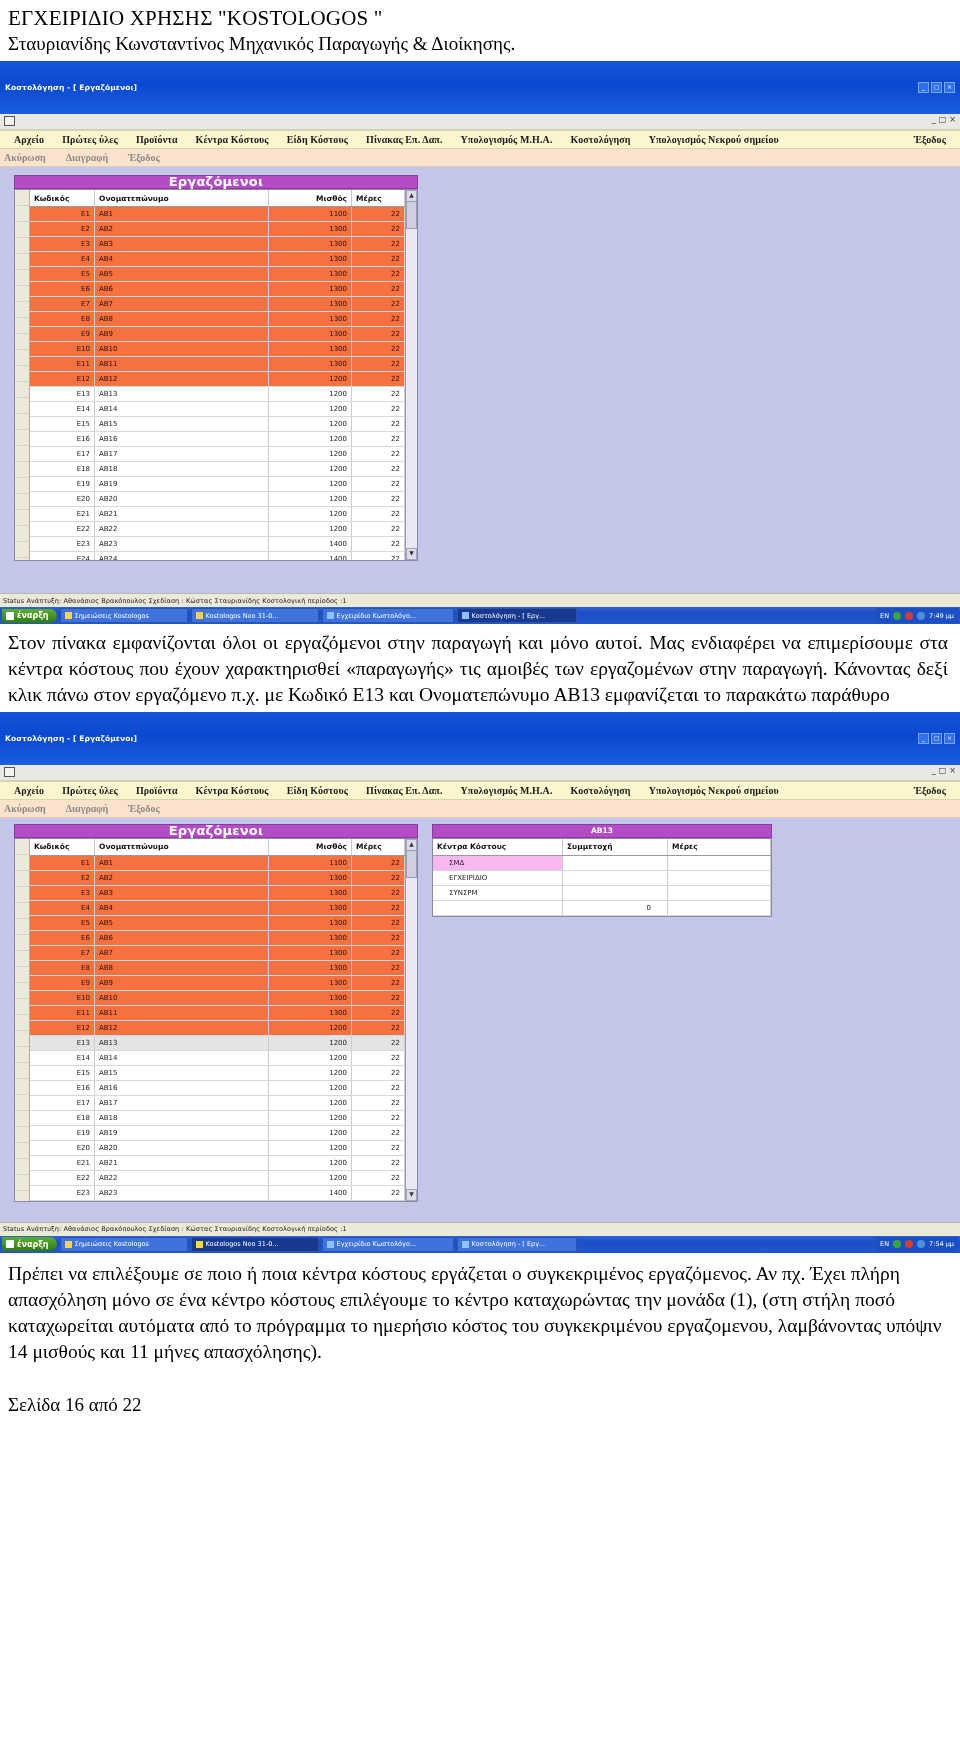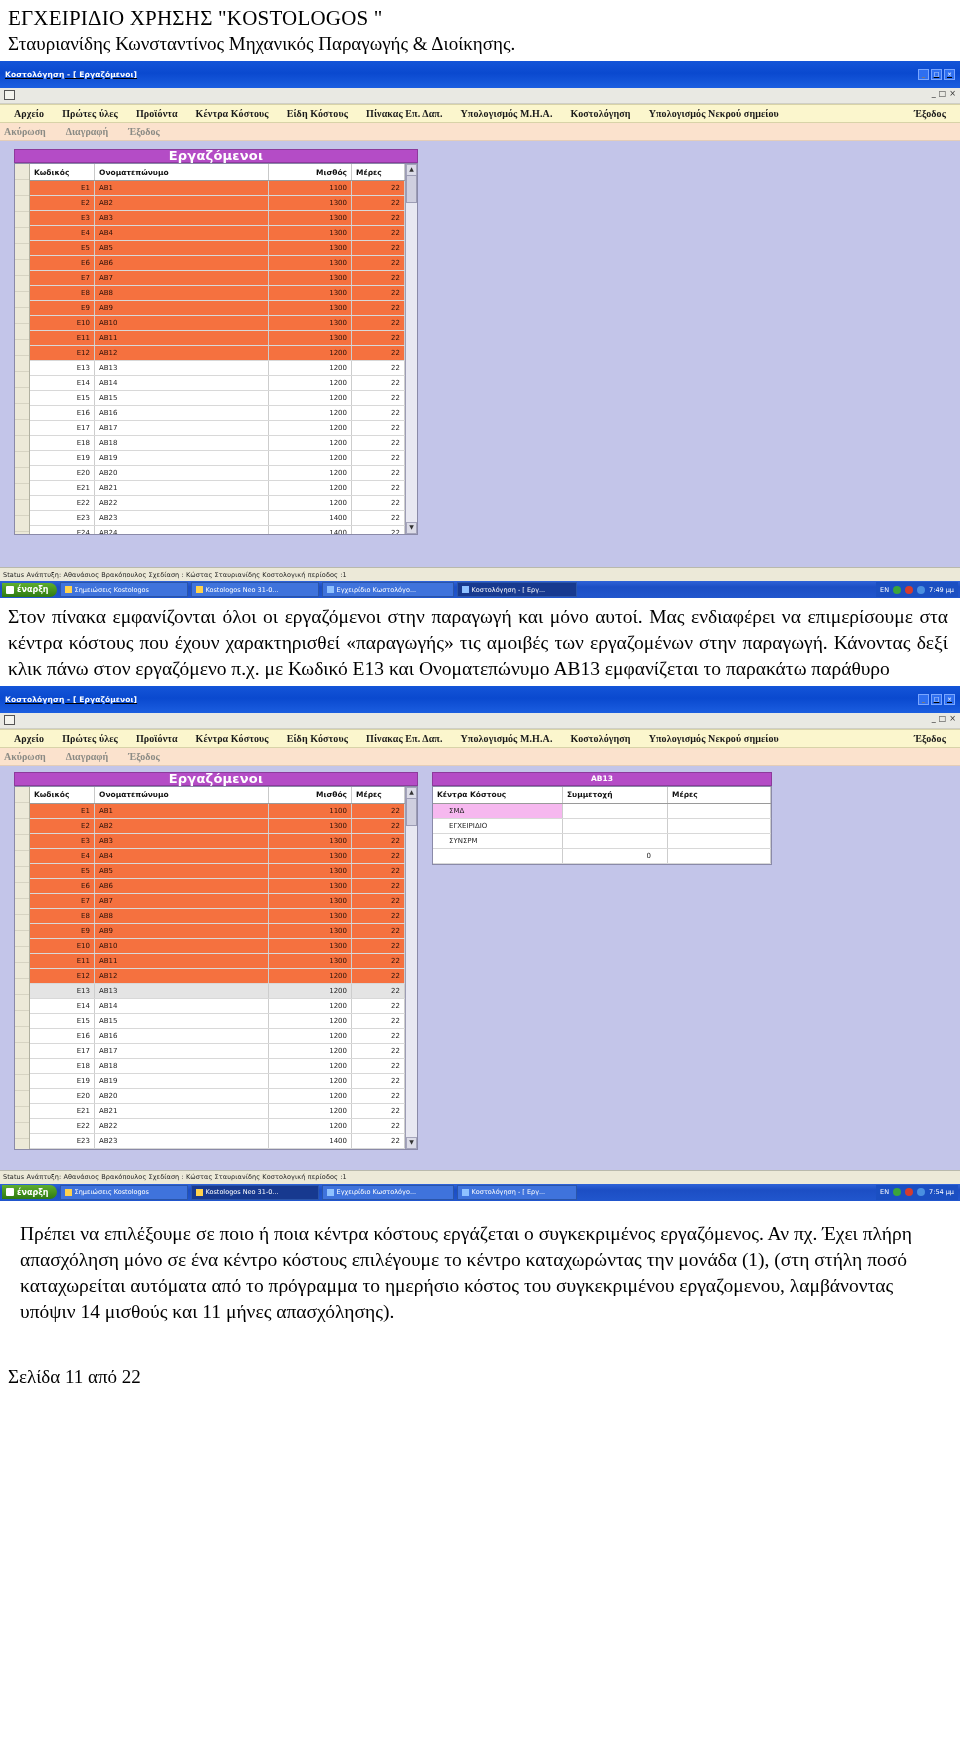--- a/index.html
+++ b/index.html
@@ -12,32 +12,31 @@
   .page{width:960px;position:relative;}
 
   
   .doc-head{padding:6px 8px 0 8px;}
   .doc-head .l1{font-size:21px;letter-spacing:.2px;white-space:nowrap;}
   .doc-head .l2{font-size:19px;margin-top:2px;white-space:nowrap;}
 
   .prose{font-size:19.5px;line-height:1.33;padding:6px 12px 4px 8px;text-align:justify;}
   .prose p{margin:0;}
   .prose-2{font-size:19.5px;line-height:1.33;padding:8px 12px 4px 8px;}
-  .prose-2 p{margin:12px;}
+  .prose-2 p{margin:0;}
   .footer{font-size:19px;padding:26px 0 10px 8px;}
 
   
   .shot{position:relative;background:#bfc3e8;border:0;}
   .shot-inner{position:relative;background:#c3c5e9;}
 
   .titlebar{
     height:27px;background:linear-gradient(to bottom,#1455d8 0%,#0a49cf 45%,#1b5ee0 100%);
     display:flex;align-items:center;justify-content:space-between;
-    padding:0 3px;
-    text-decoration:underline;
+    padding:13px 3px;
   }
   .titlebar .tb-text{
     color:#fff;font-family:"DejaVu Sans",sans-serif;font-size:7.5px;
     font-weight:bold;white-space:nowrap;padding-left:2px;letter-spacing:.1px;
   }
   .tb-btns{display:flex;gap:2px;padding-right:2px;}
   .tb-btns span{
     display:block;width:9px;height:9px;background:#2f6ff0;border:1px solid #7aa6ff;
     color:#fff;font-size:6px;line-height:8px;text-align:center;
     font-family:"DejaVu Sans",sans-serif;
@@ -781,15 +780,15 @@
         </div>
       </div>
 
     </div>
   </div>
 
   <div class="prose-2">
     <p>Πρέπει να επιλέξουμε σε ποιο ή ποια κέντρα κόστους εργάζεται ο συγκεκριμένος εργαζόμενος. Αν πχ. Έχει πλήρη απασχόληση μόνο σε ένα κέντρο κόστους επιλέγουμε το κέντρο καταχωρώντας  την μονάδα (1),  (στη στήλη ποσό καταχωρείται  αυτόματα από το πρόγραμμα το ημερήσιο κόστος του συγκεκριμένου εργαζομενου, λαμβάνοντας υπόψιν 14 μισθούς και 11 μήνες απασχόλησης).</p>
   </div>
 
-  <div class="footer">Σελίδα 11 από 22</div>
+  <div class="footer">Σελίδα 16 από 22</div>
 
 </div>
 
 </body></html>

